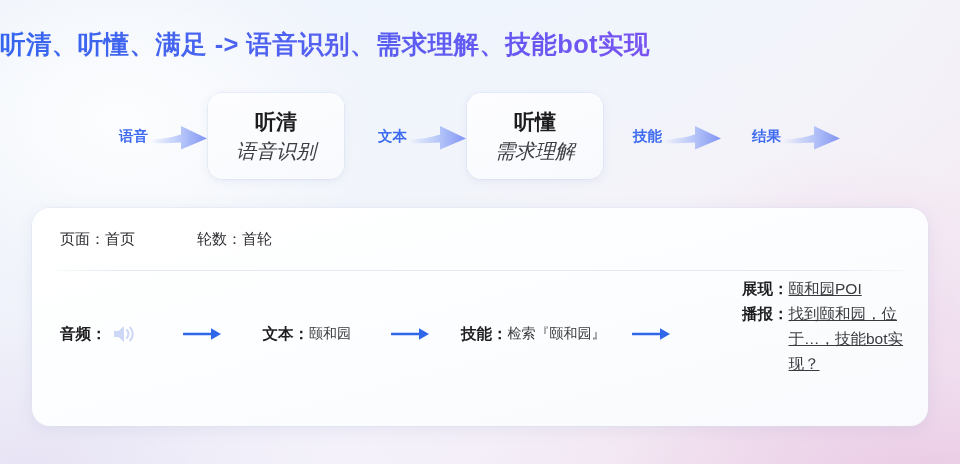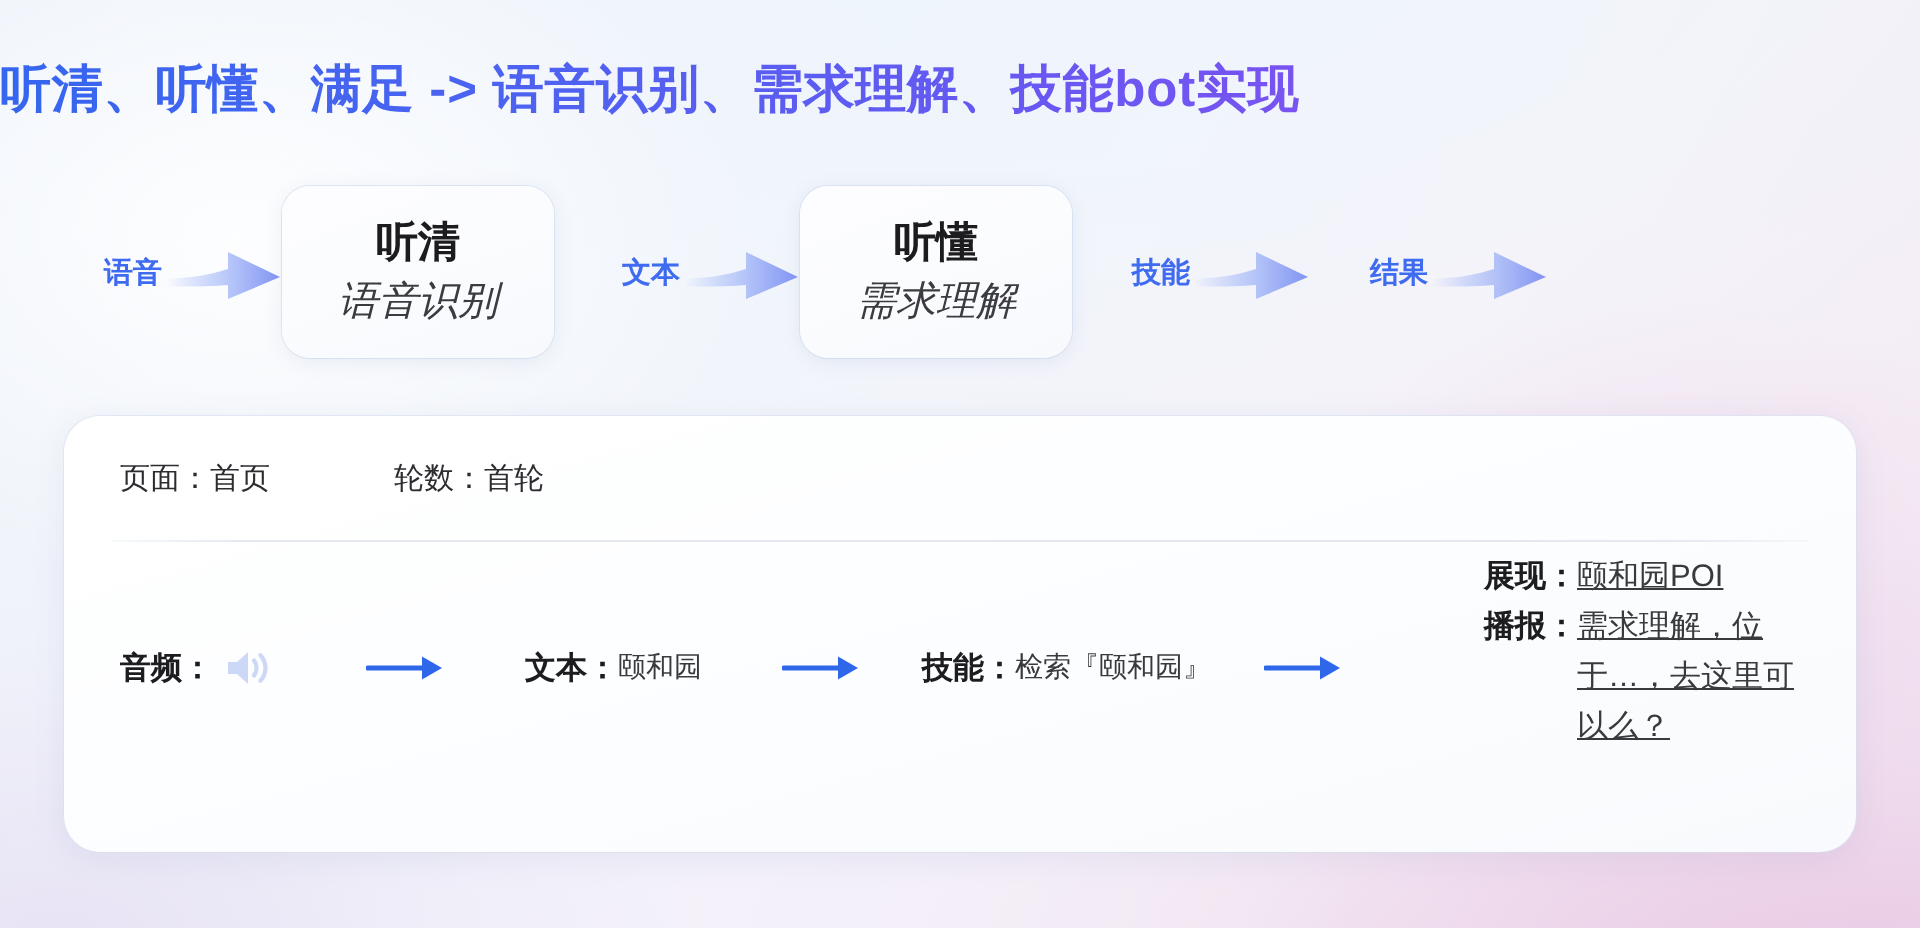--- a/index.html
+++ b/index.html
@@ -65,20 +65,21 @@
 
   
   #flow {
     position: absolute;
     left: 52px;
     top: 92px;
     width: 856px;
     height: 88px;
     display: flex;
     align-items: center;
+    justify-content: center;
   }
   .flow-arrow {
     flex: 0 0 auto;
     display: flex;
     align-items: center;
     justify-content: center;
     position: relative;
     height: 88px;
   }
   .flow-arrow .arr-label {
@@ -376,19 +377,19 @@
 
       <div class="gap-6"></div>
 
       <div id="result-block">
         <div class="res-line" id="res-show">
           <span class="r-key">展现：</span>
           <span class="r-val">颐和园POI</span>
         </div>
         <div class="res-line" id="res-speak">
           <span class="r-key">播报：</span>
-          <span class="r-val">需求理解，位于…，去这里可以么？</span>
+          <span class="r-val">找到颐和园，位于…，技能bot实现？</span>
         </div>
       </div>
 
     </div>
   </div>
 </div>
 
 </body></html>

